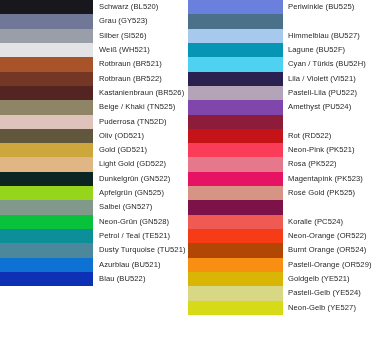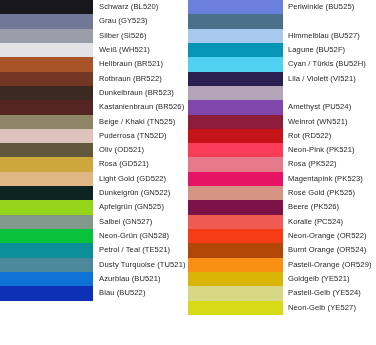--- a/index.html
+++ b/index.html
@@ -69,49 +69,45 @@
       <div class="swatch-row">
         <span class="chip" style="background-color: rgb(154, 158, 168);"></span>
         <span class="label">Silber (SI526)</span>
       </div>
       <div class="swatch-row">
         <span class="chip" style="background-color: rgb(227, 227, 230);"></span>
         <span class="label">Weiß (WH521)</span>
       </div>
       <div class="swatch-row">
         <span class="chip" style="background-color: rgb(168, 83, 42);"></span>
-        <span class="label">Hellbraun (BR521)</span>
+        <span class="label">Rotbraun (BR521)</span>
       </div>
       <div class="swatch-row">
         <span class="chip" style="background-color: rgb(116, 54, 37);"></span>
         <span class="label">Rotbraun (BR522)</span>
       </div>
       <div class="swatch-row">
-        <span class="chip" style="background-color: rgb(59, 42, 34);"></span>
-        <span class="label">Dunkelbraun (BR523)</span>
-      </div>
-      <div class="swatch-row">
         <span class="chip" style="background-color: rgb(84, 36, 34);"></span>
         <span class="label">Kastanienbraun (BR526)</span>
       </div>
       <div class="swatch-row">
         <span class="chip" style="background-color: rgb(142, 133, 102);"></span>
         <span class="label">Beige / Khaki (TN525)</span>
       </div>
       <div class="swatch-row">
         <span class="chip" style="background-color: rgb(224, 194, 189);"></span>
         <span class="label">Puderrosa (TN52D)</span>
       </div>
       <div class="swatch-row">
         <span class="chip" style="background-color: rgb(96, 87, 60);"></span>
         <span class="label">Oliv (OD521)</span>
       </div>
       <div class="swatch-row">
         <span class="chip" style="background-color: rgb(205, 166, 60);"></span>
-        <span class="label">Rosa (GD521)</span>
+        <span class="label">Gold (GD521)</span>
       </div>
       <div class="swatch-row">
         <span class="chip" style="background-color: rgb(224, 182, 132);"></span>
         <span class="label">Light Gold (GD522)</span>
       </div>
       <div class="swatch-row">
         <span class="chip" style="background-color: rgb(13, 37, 34);"></span>
         <span class="label">Dunkelgrün (GN522)</span>
       </div>
       <div class="swatch-row">
@@ -163,28 +159,28 @@
       <div class="swatch-row">
         <span class="chip" style="background-color: rgb(79, 210, 242);"></span>
         <span class="label">Cyan / Türkis (BU52H)</span>
       </div>
       <div class="swatch-row">
         <span class="chip" style="background-color: rgb(42, 33, 81);"></span>
         <span class="label">Lila / Violett (VI521)</span>
       </div>
       <div class="swatch-row">
         <span class="chip" style="background-color: rgb(179, 164, 184);"></span>
+        <span class="label">Pastell-Lila (PU522)</span>
       </div>
       <div class="swatch-row">
         <span class="chip" style="background-color: rgb(128, 70, 171);"></span>
         <span class="label">Amethyst (PU524)</span>
       </div>
       <div class="swatch-row">
         <span class="chip" style="background-color: rgb(141, 28, 59);"></span>
-        <span class="label">Weinrot (WN521)</span>
       </div>
       <div class="swatch-row">
         <span class="chip" style="background-color: rgb(196, 20, 24);"></span>
         <span class="label">Rot (RD522)</span>
       </div>
       <div class="swatch-row">
         <span class="chip" style="background-color: rgb(251, 60, 88);"></span>
         <span class="label">Neon-Pink (PK521)</span>
       </div>
       <div class="swatch-row">
@@ -194,21 +190,20 @@
       <div class="swatch-row">
         <span class="chip" style="background-color: rgb(230, 18, 99);"></span>
         <span class="label">Magentapink (PK523)</span>
       </div>
       <div class="swatch-row">
         <span class="chip" style="background-color: rgb(214, 148, 132);"></span>
         <span class="label">Rosé Gold (PK525)</span>
       </div>
       <div class="swatch-row">
         <span class="chip" style="background-color: rgb(125, 18, 73);"></span>
-        <span class="label">Beere (PK526)</span>
       </div>
       <div class="swatch-row">
         <span class="chip" style="background-color: rgb(239, 90, 82);"></span>
         <span class="label">Koralle (PC524)</span>
       </div>
       <div class="swatch-row">
         <span class="chip" style="background-color: rgb(246, 60, 23);"></span>
         <span class="label">Neon-Orange (OR522)</span>
       </div>
       <div class="swatch-row">

